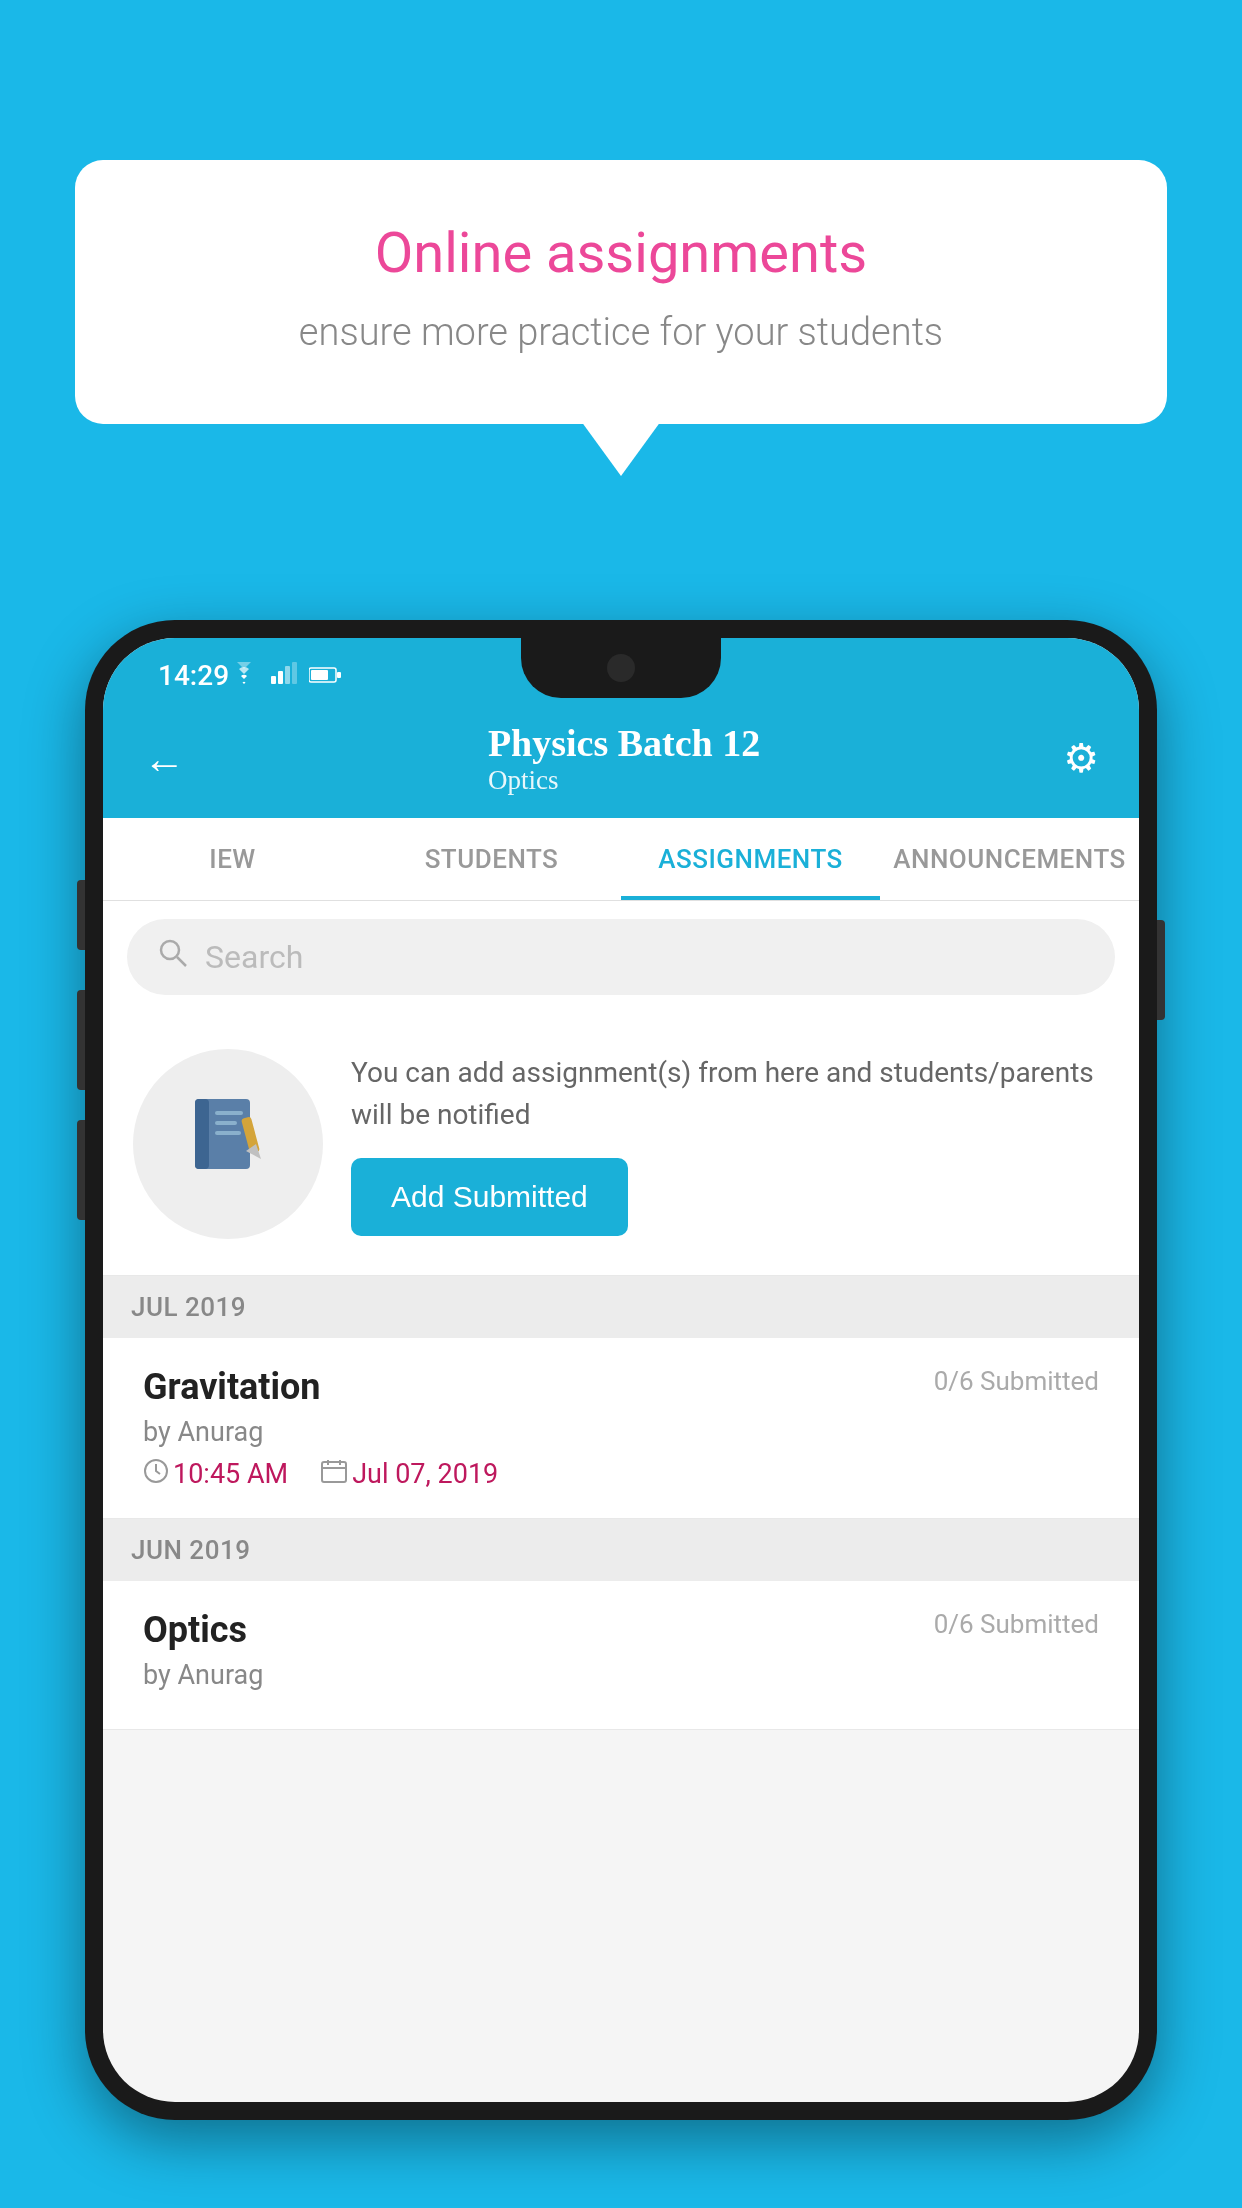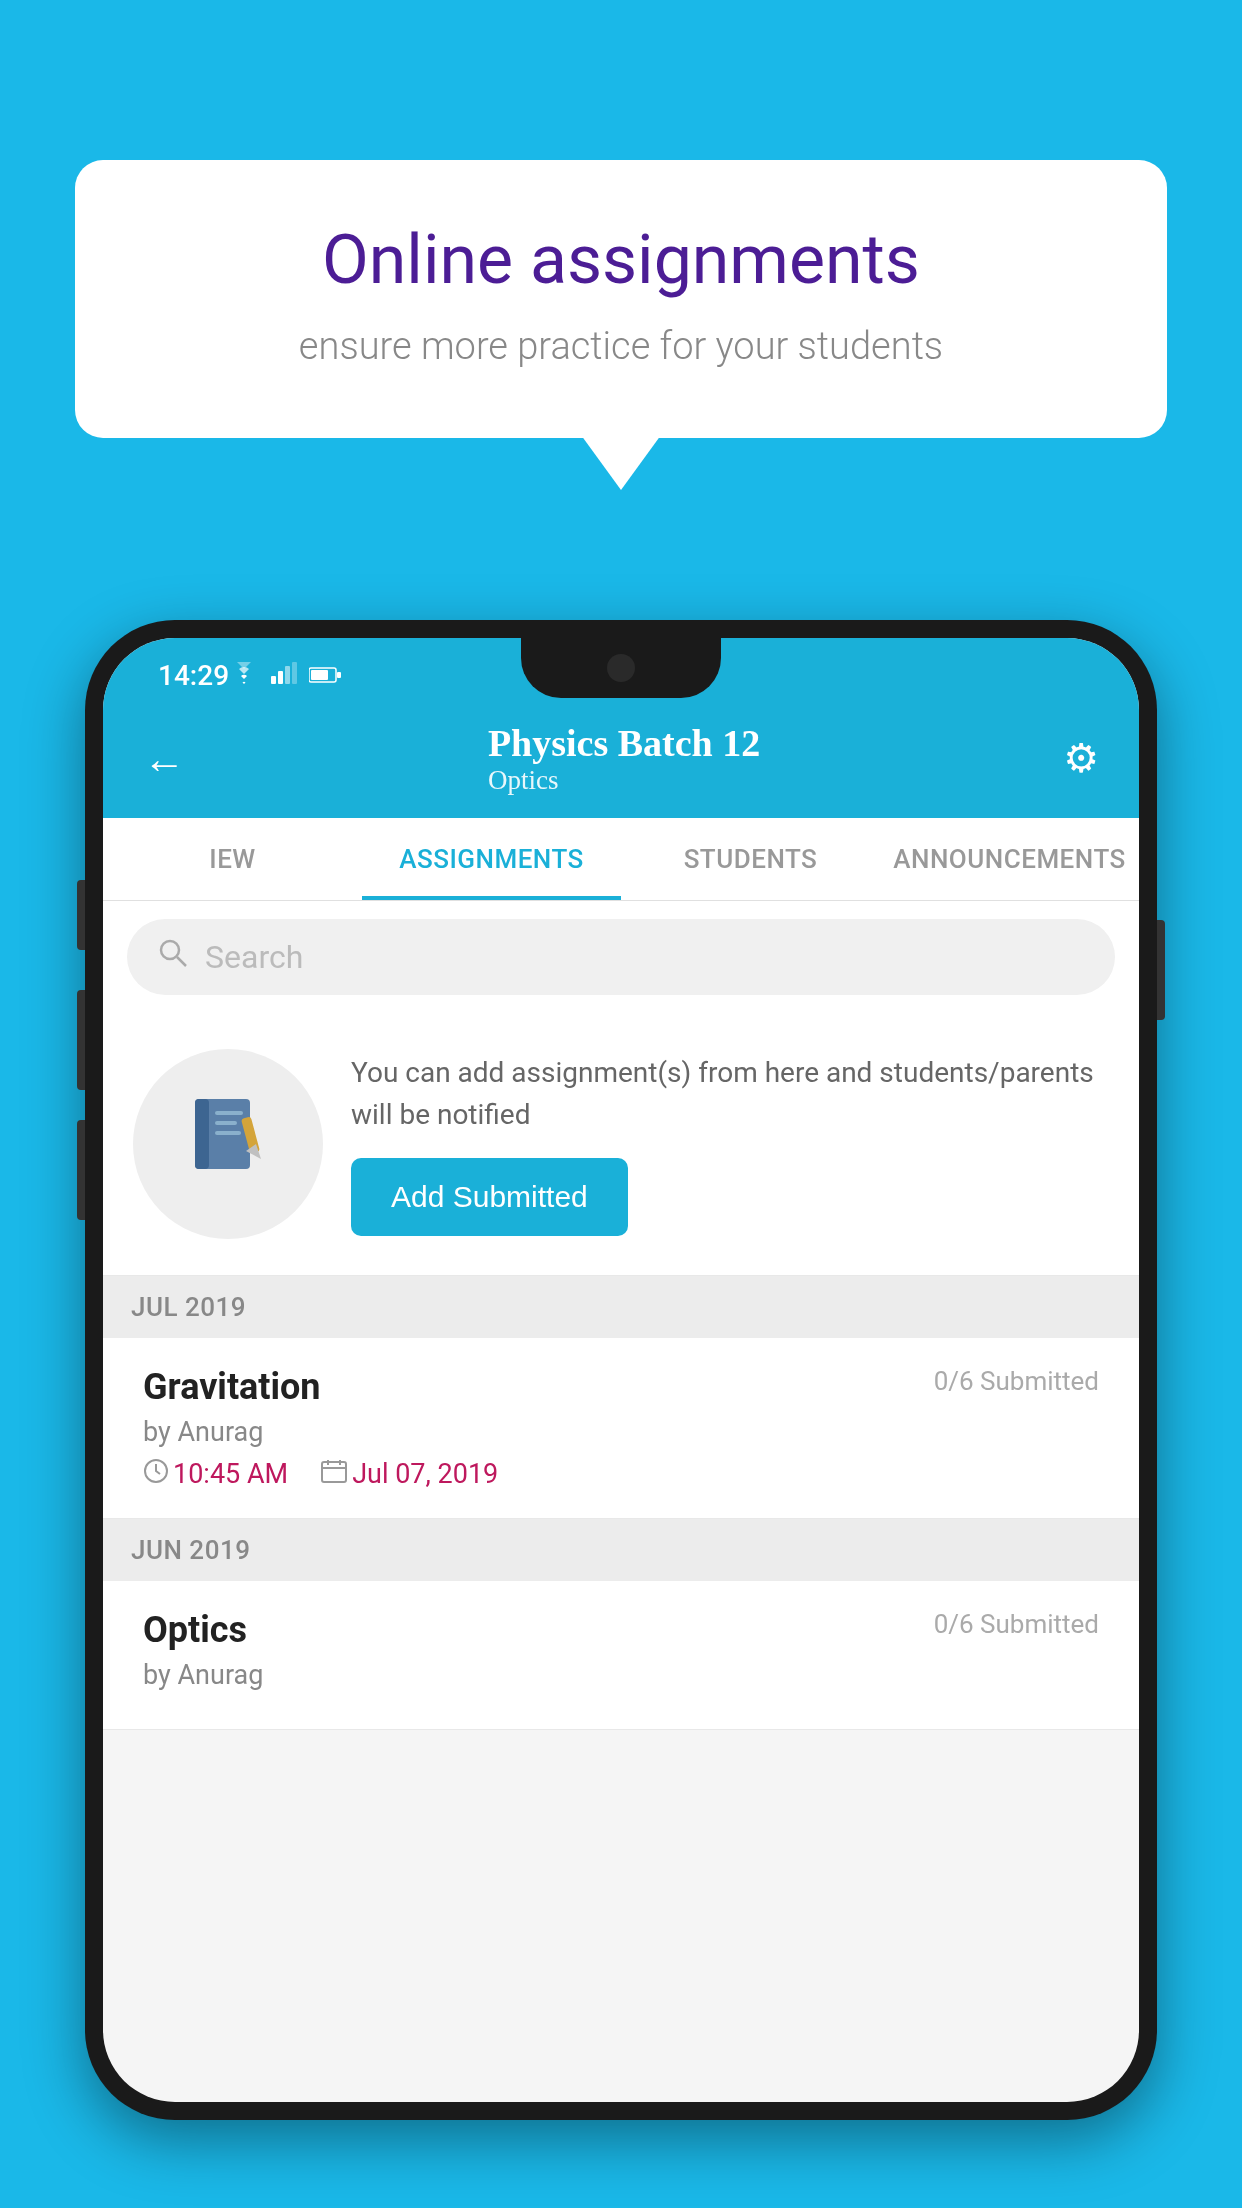--- a/index.html
+++ b/index.html
@@ -36,22 +36,22 @@
       left: 50%;
       transform: translateX(-50%);
       width: 0;
       height: 0;
       border-left: 40px solid transparent;
       border-right: 40px solid transparent;
       border-top: 55px solid white;
     }
 
     .speech-bubble h1 {
-      font-size: 68px;
-      color: #4c1d95;
+      font-size: 56px;
+      color: #ec4899;
       font-weight: 400;
       margin-bottom: 24px;
     }
 
     .speech-bubble p {
       font-size: 38px;
       color: #888;
       font-weight: 300;
     }
 
@@ -441,25 +441,25 @@
             <div class="header-title">Physics Batch 12</div>
             <div class="header-subtitle">Optics</div>
           </div>
           <span class="header-settings">⚙</span>
         </div>
 
         <div class="tabs-bar">
           <div class="tab-item">
             <span>IEW</span>
           </div>
+          <div class="tab-item">
+            <span>STUDENTS</span>
+          </div>
           <div class="tab-item active">
             <span>ASSIGNMENTS</span>
-          </div>
-          <div class="tab-item">
-            <span>STUDENTS</span>
           </div>
           <div class="tab-item">
             <span>ANNOUNCEMENTS</span>
           </div>
         </div>
 
         <div class="search-container">
           <div class="search-input-wrap">
             <span class="search-icon-svg">
               <svg width="32" height="32" viewBox="0 0 32 32" fill="none" stroke="#aaa" stroke-width="2.5">

